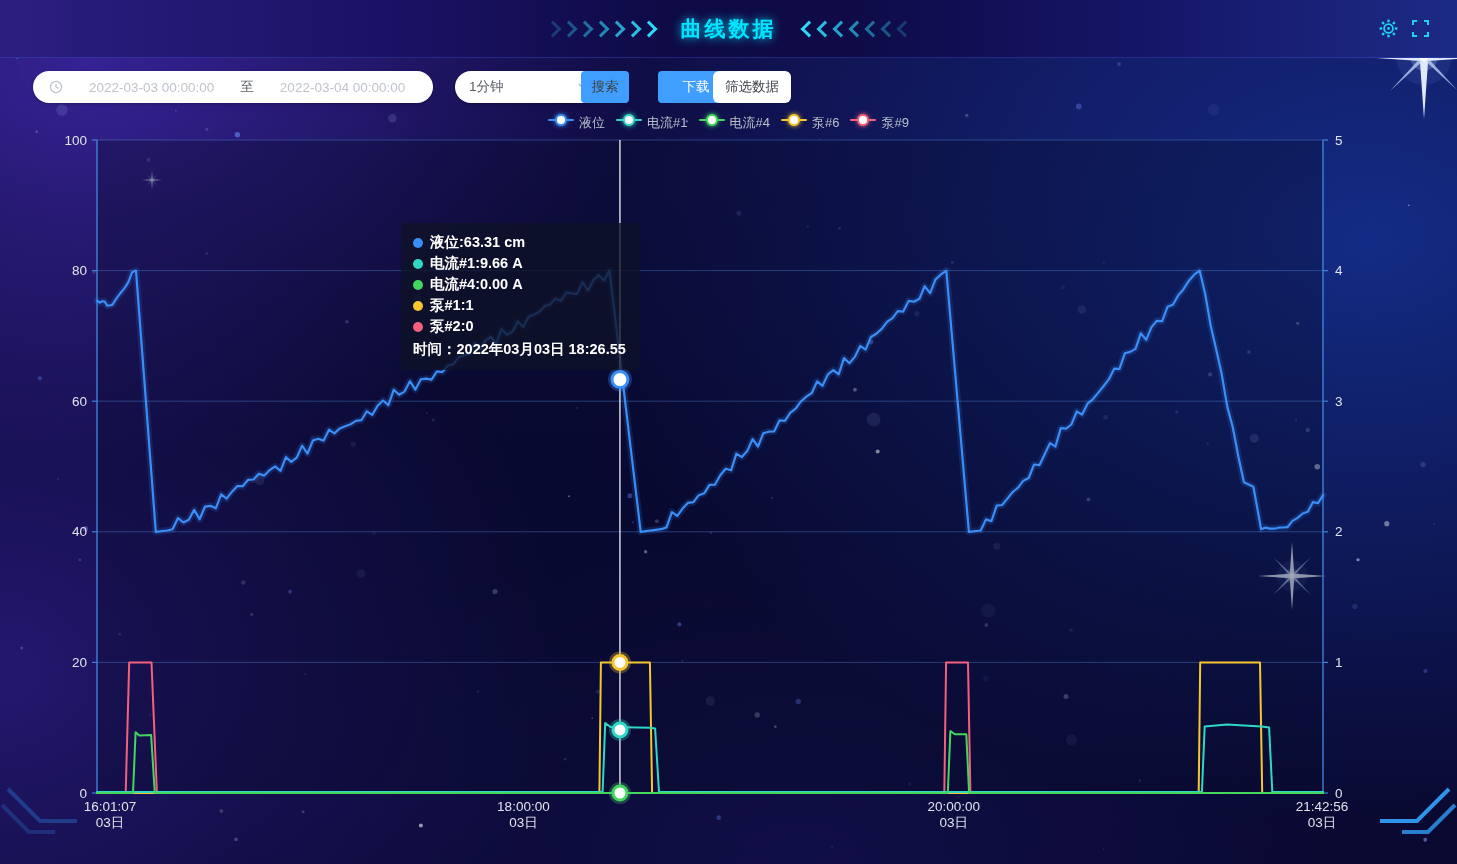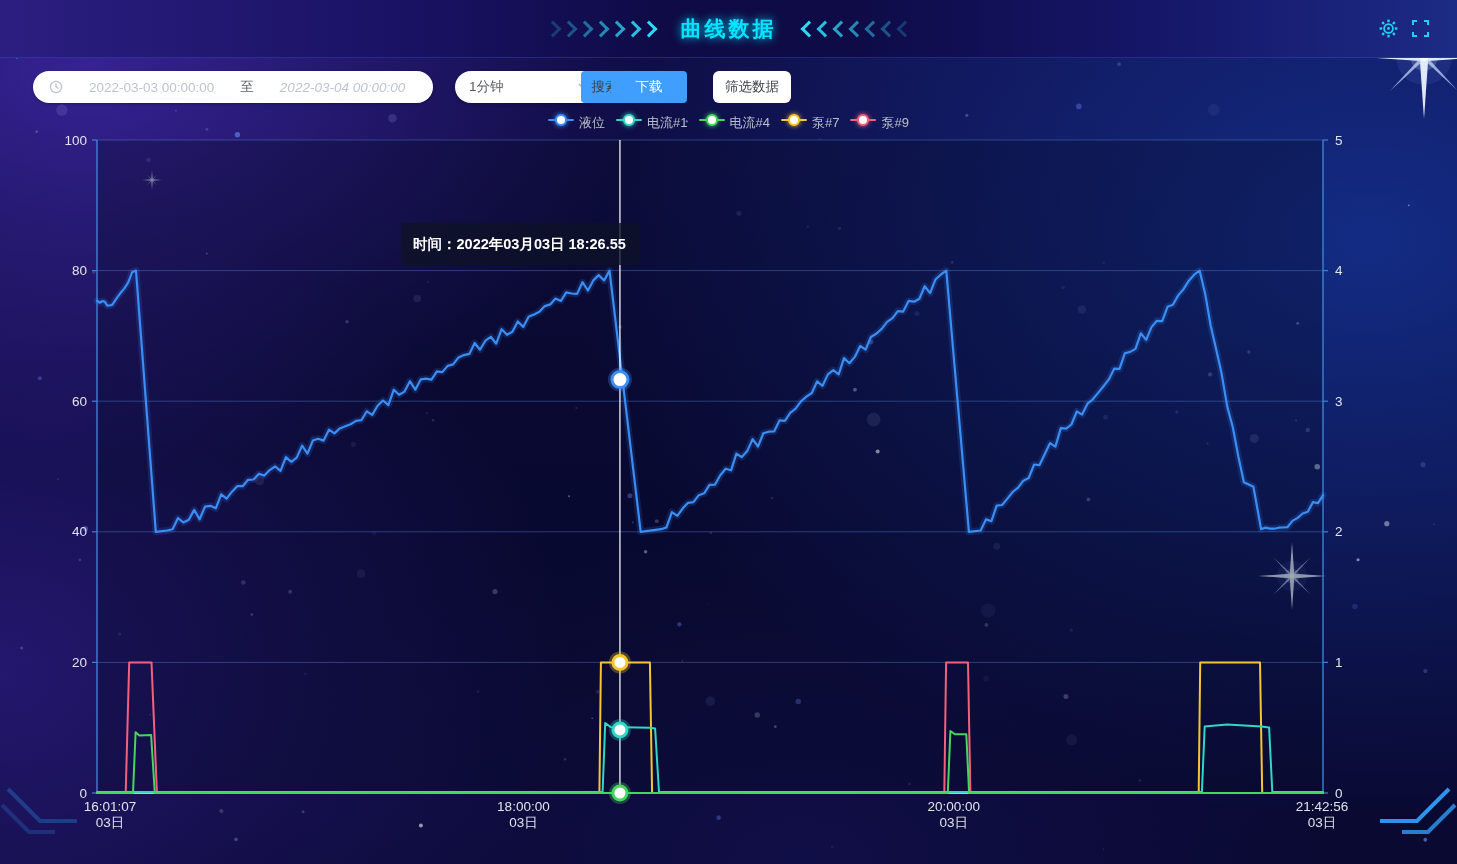--- a/index.html
+++ b/index.html
@@ -24,28 +24,28 @@
   .chev.l{transform:rotate(-135deg);}
   #header-icons{position:absolute;right:28px;top:0;height:57px;display:flex;align-items:center;gap:14px;}
   #header-icons svg{display:block;cursor:pointer;}
   
   .white-box{position:absolute;background:#fff;border-radius:16px;height:32px;
     box-shadow:0 1px 3px rgba(0,0,10,.3);display:flex;align-items:center;font-size:13.5px;}
   #date-box{left:33px;top:71px;width:400px;color:#bfc4cc;}
   #date-box .clock{margin-left:16px;}
   #date-start{margin-left:26px;}
   #date-sep{margin-left:26px;color:#5a5e66;}
-  #date-end{margin-left:26px;font-style:italic;}
+  #date-end{margin-left:26px;}
   #select-box{left:455px;top:71px;width:146px;color:#565c64;cursor:pointer;}
   #select-box .val{margin-left:14px;}
   #select-box .dd{position:absolute;right:12px;top:12px;}
   .btn{position:absolute;top:71px;height:32px;border-radius:4px;display:flex;align-items:center;
     justify-content:center;font-size:13.5px;cursor:pointer;}
   #btn-search{left:581px;width:48px;background:#409eff;color:#404040;}
-  #btn-download{left:611px;width:76px;background:#409eff;color:#fff;}
+  #btn-download{left:658px;width:76px;background:#409eff;color:#fff;}
   #btn-filter{left:713px;width:78px;background:#fff;color:#3e424a;border-radius:6px;}
   
   #legend{position:absolute;left:0;top:114px;width:100%;display:flex;justify-content:center;
     gap:11px;align-items:center;}
   .legend-item{display:flex;align-items:flex-start;gap:5px;cursor:pointer;}
   .l-icon{position:relative;width:26px;height:12px;}
   .l-line{position:absolute;left:0;right:0;top:5px;height:2px;border-radius:1px;}
   .l-dot{position:absolute;left:7px;top:0;width:8px;height:8px;border-radius:50%;background:#fff;border:2px solid;}
   .l-label{font-size:13px;color:#b9c0cb;}
   
@@ -365,28 +365,50 @@
           <span class="l-line" style="background: rgb(68, 214, 95);"></span>
           <span class="l-dot" style="border-color: rgb(68, 214, 95); box-shadow: rgb(68, 214, 95) 0px 0px 5px;"></span>
         </span>
         <span class="l-label">电流#4</span>
       </div>
       <div class="legend-item">
         <span class="l-icon">
           <span class="l-line" style="background: rgb(246, 198, 47);"></span>
           <span class="l-dot" style="border-color: rgb(246, 198, 47); box-shadow: rgb(246, 198, 47) 0px 0px 5px;"></span>
         </span>
-        <span class="l-label">泵#7</span>
+        <span class="l-label">泵#6</span>
       </div>
       <div class="legend-item">
         <span class="l-icon">
           <span class="l-line" style="background: rgb(244, 96, 124);"></span>
           <span class="l-dot" style="border-color: rgb(244, 96, 124); box-shadow: rgb(244, 96, 124) 0px 0px 5px;"></span>
         </span>
         <span class="l-label">泵#9</span>
       </div>
     </div>
 
 <div id="tooltip">
+  <div id="tooltip-rows">
+        <div class="t-row">
+          <span class="t-dot" style="background: rgb(58, 142, 246);"></span>
+          <span>液位:63.31 cm</span>
+        </div>
+        <div class="t-row">
+          <span class="t-dot" style="background: rgb(47, 216, 197);"></span>
+          <span>电流#1:9.66 A</span>
+        </div>
+        <div class="t-row">
+          <span class="t-dot" style="background: rgb(68, 214, 95);"></span>
+          <span>电流#4:0.00 A</span>
+        </div>
+        <div class="t-row">
+          <span class="t-dot" style="background: rgb(246, 198, 47);"></span>
+          <span>泵#1:1</span>
+        </div>
+        <div class="t-row">
+          <span class="t-dot" style="background: rgb(244, 96, 124);"></span>
+          <span>泵#2:0</span>
+        </div>
+      </div>
   <div id="tooltip-time" class="t-row">时间：2022年03月03日 18:26.55</div>
 </div>
 
 </div>
 
 </body></html>

